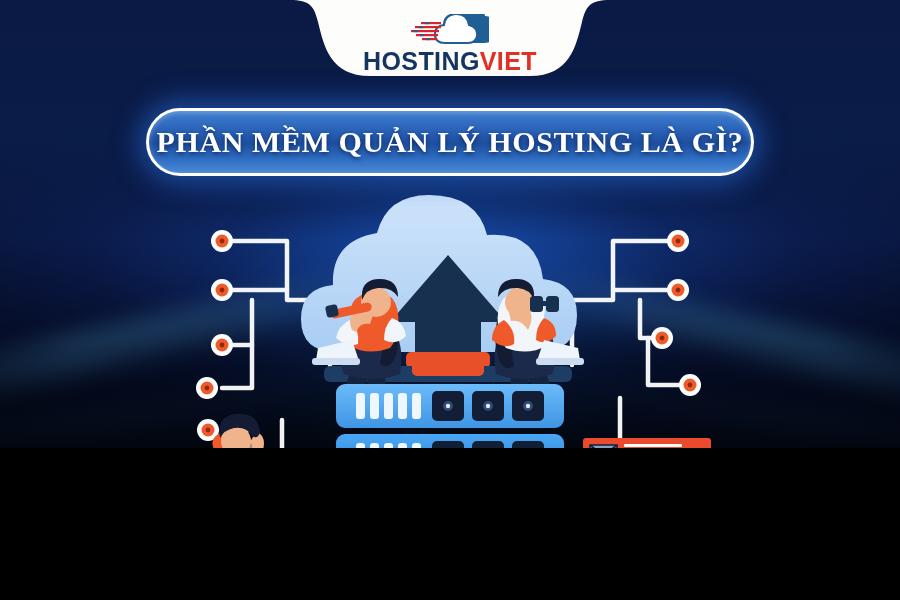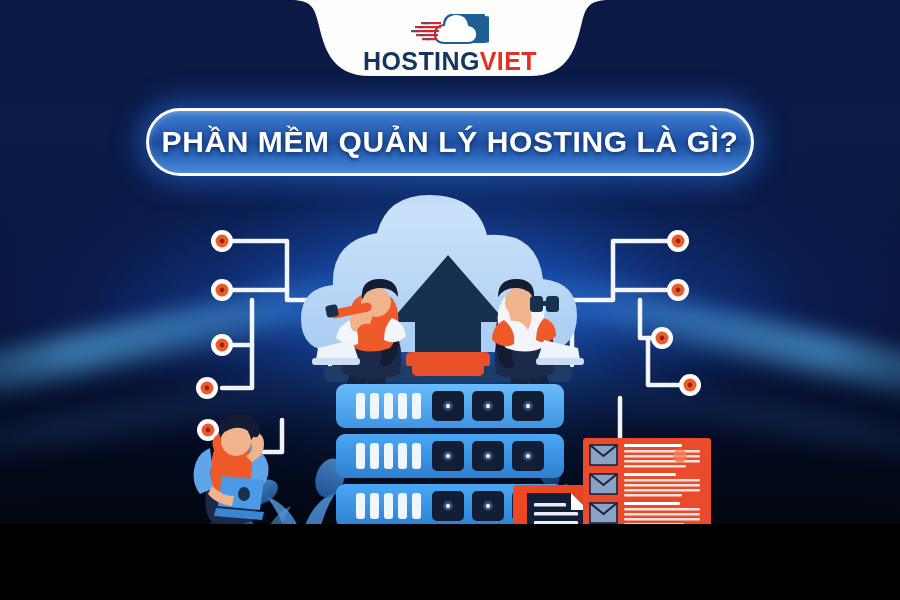--- a/index.html
+++ b/index.html
@@ -4,21 +4,21 @@
 <style>
   * { box-sizing: border-box; margin: 0; padding: 0; }
   html, body {
     width: 900px; height: 600px;
     font-family: "Liberation Sans", sans-serif;
     overflow: hidden; background: #000;
   }
 
   .stage {
     position: relative;
-    width: 900px; height: 524px;
+    width: 900px; height: 448px;
     overflow: hidden;
     background: #081335;
   }
 
   
   .bg-base {
     position: absolute; inset: 0;
     background:
       radial-gradient(ellipse 60% 45% at 50% 58%, #1a57c8 0%, #12337e 38%, #0b1c50 66%, #071233 100%),
       linear-gradient(180deg, #0a1940 0%, #0c1f4d 40%, #06102e 100%);
@@ -103,21 +103,21 @@
   .logo-text .t1 { color:#14355f; }
   .logo-text .t2 { color:#e03127; }
 
   
   .title-pill {
     position:absolute; left:50%; top:108px; transform:translateX(-50%);
     width: 608px; height: 68px; border-radius: 34px;
     border: 3px solid #ffffff;
     background: linear-gradient(180deg, #3f7fd0 0%, #2a63b8 30%, #1e4e9e 52%, #2f6ec2 78%, #4b8ad6 100%);
     box-shadow: 0 0 26px 8px rgba(40,110,220,.55), inset 0 2px 5px rgba(255,255,255,.25);
-    display:flex; align-items:center; justify-content:center;
+    display:flex; align-items:center; justify-content:center;font-family:Liberation Serif, serif;
   }
   .title-text {
     color:#fff; font-size:30px; font-weight:700; letter-spacing:.6px;
     white-space:nowrap; text-shadow: 0 2px 4px rgba(0,20,60,.6);
   }
 
   
   .illo { position:absolute; inset:0; }
   .illo svg { position:absolute; left:0; top:0; }
 </style>

